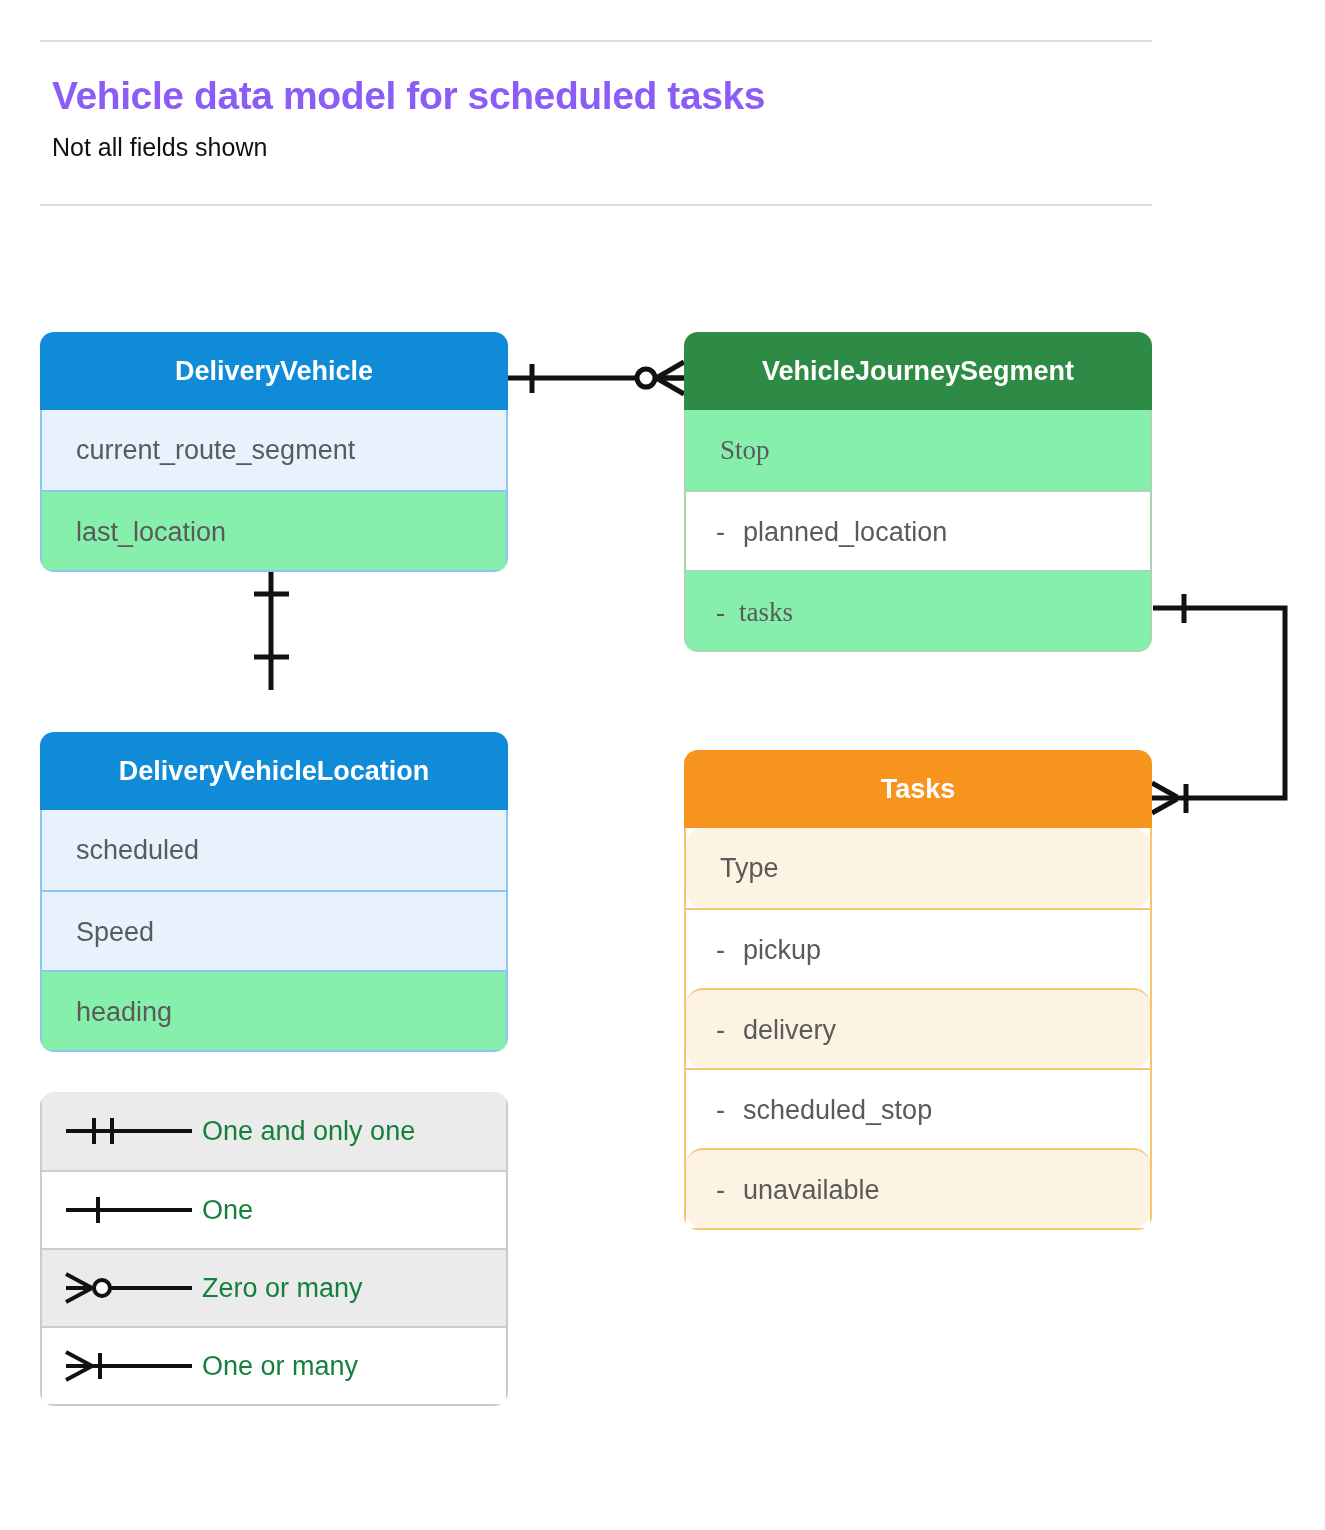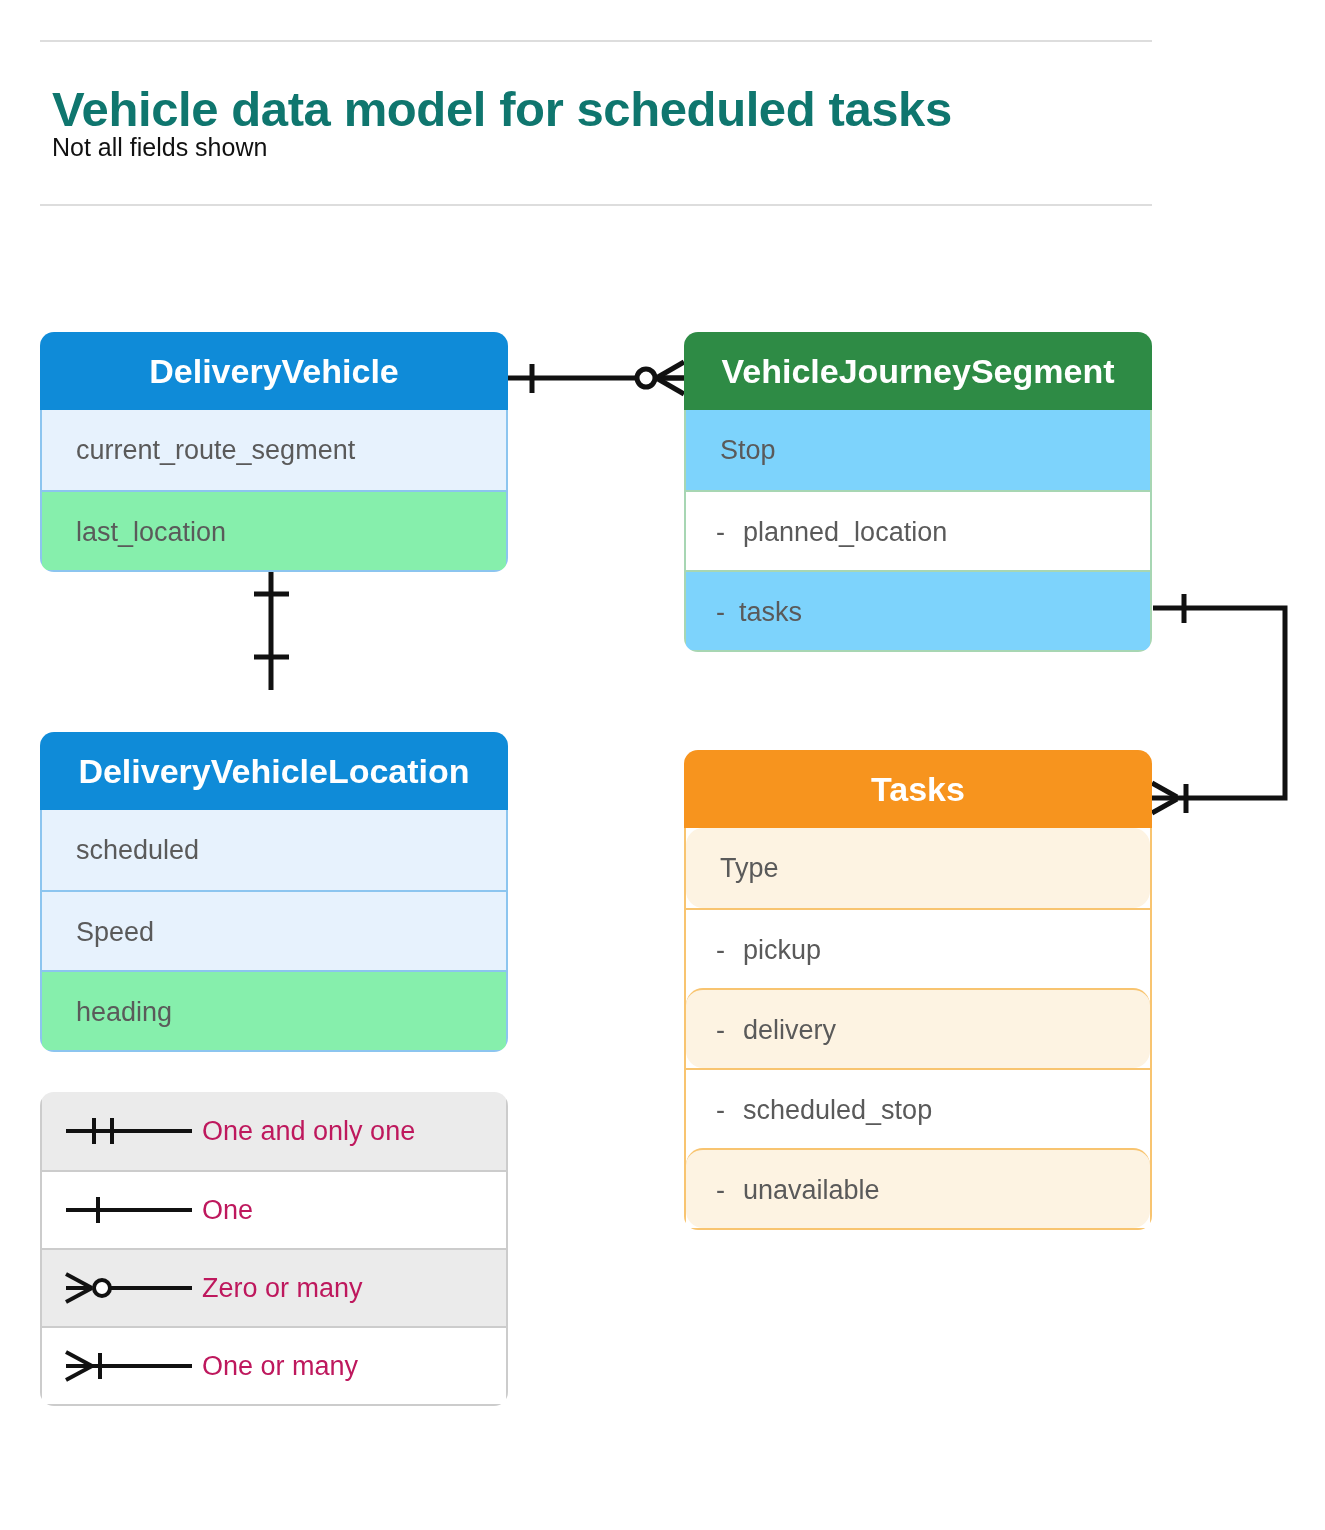--- a/index.html
+++ b/index.html
@@ -23,26 +23,25 @@
     height: 2px;
     background: #dddddd;
   }
   #rule-top { top: 40px; }
   #rule-bottom { top: 204px; }
 
   #page-title {
     position: absolute;
     left: 52px;
     top: 74px;
-    font-size: 49px;
+    font-size: 39px;
     font-weight: bold;
-    color: #0f766e;
+    color: #8b5cf6;
     letter-spacing: -0.4px;
     white-space: nowrap;
-    margin-top: 7px;
   }
   #page-subtitle {
     position: absolute;
     left: 52px;
     top: 133px;
     font-size: 25px;
     font-weight: normal;
     color: #111111;
     white-space: nowrap;
   }
@@ -53,21 +52,21 @@
     width: 468px;
     box-sizing: border-box;
     border-radius: 14px;
     overflow: hidden;
   }
   .entity-title {
     height: 78px;
     line-height: 78px;
     text-align: center;
     color: #ffffff;
-    font-size: 34px;
+    font-size: 27px;
     font-weight: bold;
     white-space: nowrap;
   }
   .entity-rows {
     border-style: solid;
     border-width: 0 2px 2px 2px;
     box-sizing: border-box;
   }
   .erow {
     height: 80px;
@@ -89,21 +88,21 @@
   .theme-blue .entity-title { background: #0f8bd8; }
   .theme-blue .entity-rows { border-color: #8cc5ef; }
   .theme-blue .erow { border-top-color: #8cc5ef; }
   .theme-blue .erow.alt { background: #e7f2fd; }
   .theme-blue .erow.plain { background: #86efac; }
 
   
   .theme-green .entity-title { background: #2e8b45; }
   .theme-green .entity-rows { border-color: #a7d6b3; }
   .theme-green .erow { border-top-color: #a7d6b3; }
-  .theme-green .erow.alt { background: #7dd3fc; }
+  .theme-green .erow.alt { background: #86efac; font-family: Liberation Serif, serif; }
   .theme-green .erow.plain { background: #ffffff; }
 
   
   .theme-orange .entity-title { background: #f7941e; }
   .theme-orange .entity-rows { border-color: #f8c470; }
   .theme-orange .erow { border-top-color: #f8c470; }
   .theme-orange .erow.alt { background: #fdf3e2; border-radius: 17px; }
   .theme-orange .erow.plain { background: #ffffff; }
 
   
@@ -136,21 +135,21 @@
     flex: 0 0 160px;
     height: 78px;
     display: flex;
     align-items: center;
     justify-content: flex-start;
     padding-left: 22px;
     box-sizing: border-box;
   }
   .llabel {
     font-size: 27px;
-    color: #be185d;
+    color: #15803d;
   }
 
   
   #connectors {
     position: absolute;
     left: 0;
     top: 0;
     width: 1325px;
     height: 1530px;
     pointer-events: none;

